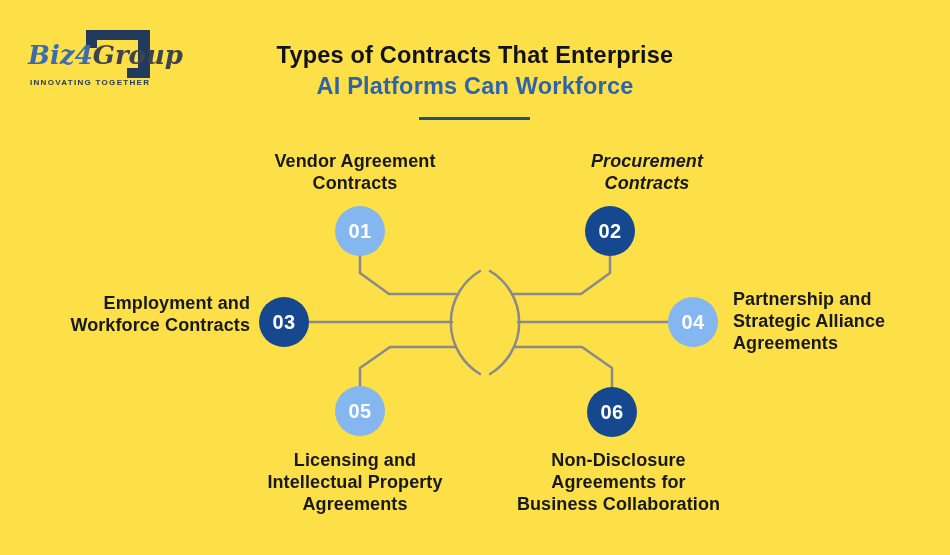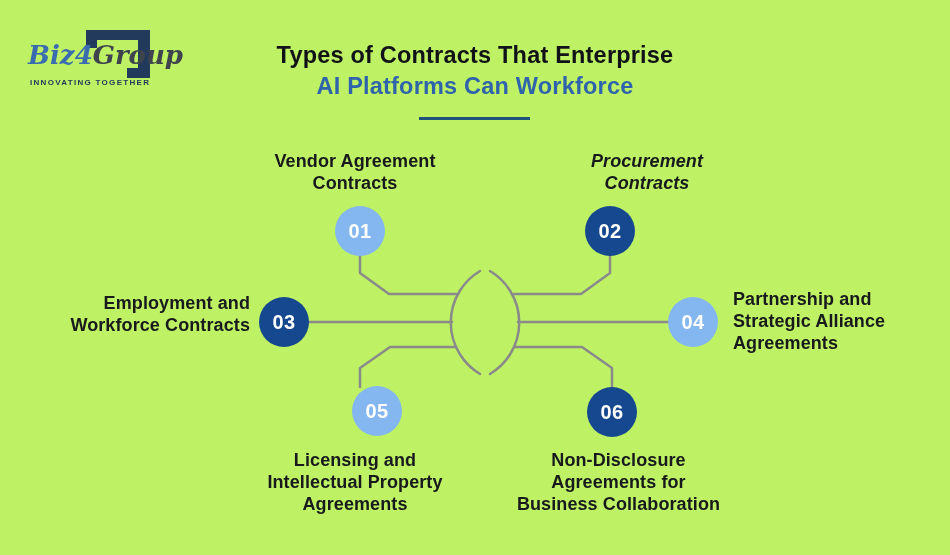--- a/index.html
+++ b/index.html
@@ -23,36 +23,36 @@
 
   
   .connectors { position:absolute; left:0; top:0; }
   .node { position:absolute; width:50px; height:50px; border-radius:50%;
     display:flex; align-items:center; justify-content:center;
     color:#ffffff; font-weight:700; font-size:20px; letter-spacing:0.5px; }
   .n1 { left:335px; top:206px; }
   .n2 { left:585px; top:206px; }
   .n3 { left:259px; top:297px; }
   .n4 { left:668px; top:297px; }
-  .n5 { left:352px; top:386px; }
+  .n5 { left:335px; top:386px; }
   .n6 { left:587px; top:387px; }
 
   .label { position:absolute; font-weight:700; font-size:18px; line-height:22px;
     white-space:pre-line; letter-spacing:0.1px; }
   .l1 { left:255px; top:150px; width:200px; text-align:center; }
   .l2 { left:547px; top:150px; width:200px; text-align:center;font-style:italic; }
   .l3 { left:30px;  top:292px; width:220px; text-align:right; }
   .l4 { left:733px; top:288px; width:200px; text-align:left; }
   .l5 { left:245px; top:449px; width:220px; text-align:center; }
   .l6 { left:496px; top:449px; width:245px; text-align:center; }
 </style>
 </head>
 <body>
 
-<div class="canvas" style="background: #bef264;">
+<div class="canvas" style="background: #fde047;">
 
   <div class="logo">
     <svg class="logo-bracket" viewBox="0 0 64 48" xmlns="http://www.w3.org/2000/svg">
       <path d="M 0 0 H 64 V 48 H 41 V 38 H 52 V 10 H 11 V 18 H 0 Z" fill="#223A5C"></path>
     </svg>
     <div class="logo-text">
       <span style="color: rgb(59, 108, 176);">Biz</span><span style="color: rgb(59, 108, 176);">4</span><span style="color: rgb(62, 67, 77);">Group</span>
     </div>
     <div class="logo-tagline" style="color: rgb(34, 58, 92);">INNOVATING TOGETHER</div>
   </div>

